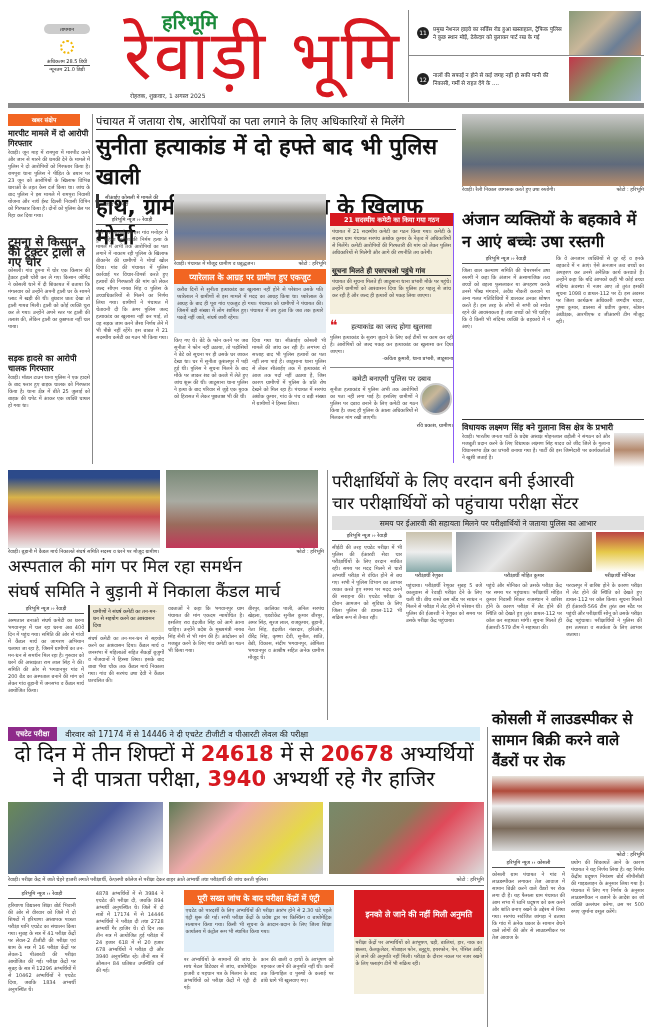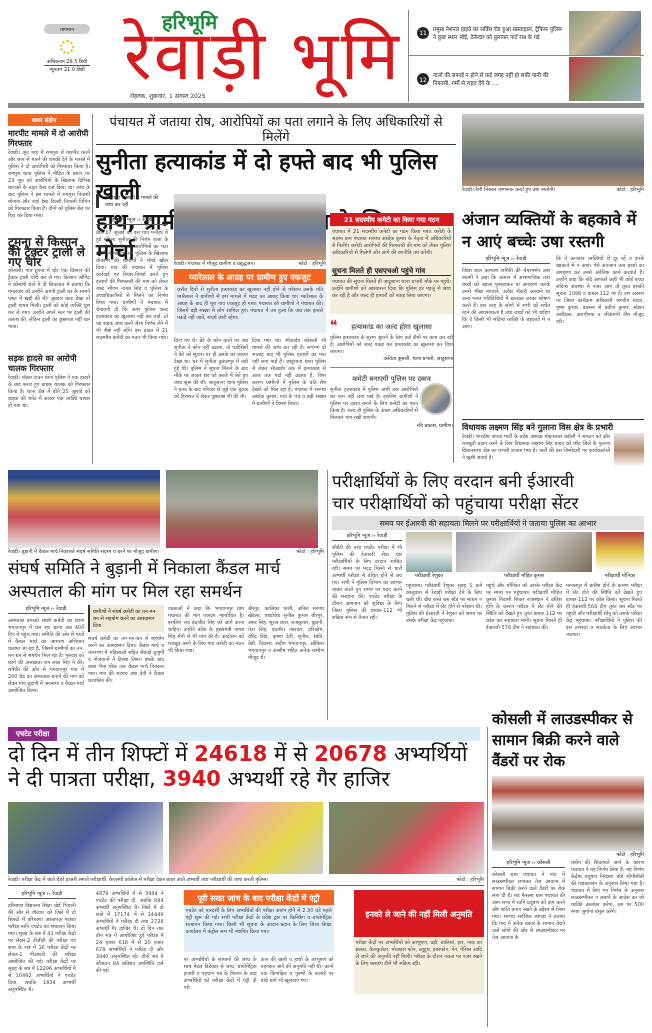--- a/index.html
+++ b/index.html
@@ -46,21 +46,21 @@
   <div style="font-size:8px;line-height:10px;font-weight:bold;margin-top:3px">मारपीट मामले में दो आरोपी गिरफ्तार</div>
   <div class="txt" style="height:88px">रेवाड़ी। जून माह में रामपुरा में मारपीट करने और जान से मारने की धमकी देने के मामले में पुलिस ने दो आरोपियों को गिरफ्तार किया है। रामपुरा थाना पुलिस ने पीड़ित के बयान पर 23 जून को आरोपियों के खिलाफ विभिन्न धाराओं के तहत केस दर्ज किया था। जांच के बाद पुलिस ने इस मामले में रामपुरा निवासी योजना और नार्थ ईस्ट दिल्ली निवासी विपिन को गिरफ्तार किया है। दोनों को पुलिस बेल पर रिहा कर दिया गया।</div>
   <div style="font-size:12px;line-height:10px;font-weight:bold;margin-top:0">टूमना से किसान की ट्रैक्टर ट्राली ले गए चोर</div>
   <div class="txt" style="height:84px">कोसली। गांव टूमना में चोर एक किसान की ट्रैक्टर ट्राली चोरी कर ले गए। किसान जोगिंद्र ने कोसली थाने में दी शिकायत में बताया कि मंगलवार को उन्होंने अपनी ट्राली घर के सामने प्लाट में खड़ी की थी। बुधवार प्रातः देखा तो ट्राली गायब मिली। ट्राली को कोई व्यक्ति चुरा कर ले गया। उन्होंने अपने स्तर पर ट्राली की तलाश की, लेकिन ट्राली का कुछपता नहीं चल पाया।</div>
   <div style="font-size:8px;line-height:10px;font-weight:bold;margin-top:3px">सड़क हादसे का आरोपी चालक गिरफ्तार</div>
   <div class="txt" style="height:44px">रेवाड़ी। मॉडल टाउन थाना पुलिस ने एक हादसे के बाद फरार हुए बाइक चालक को गिरफ्तार किया है। थाना क्षेत्र में बीते 25 जुलाई को बाइक की चपेट में आकर एक व्यक्ति घायल हो गया था।</div>
 </div>
 <div class="abs" style="left:92px;top:114px;width:1px;height:350px;background:#888"></div>
 
 <div class="abs" style="left:96px;top:114px;width:360px;height:350px">
-  <div style="font-size:13px;line-height:15px;text-align:center;border-bottom:1px solid #333;color:#111">पंचायत में जताया रोष, आरोपियों का पता लगाने के लिए अधिकारियों से मिलेंगे</div>
+  <div style="font-size:11px;line-height:15px;text-align:left;border-bottom:1px solid #333;color:#111">पंचायत में जताया रोष, आरोपियों का पता लगाने के लिए अधिकारियों से मिलेंगे</div>
   <div class="hl" style="font-size:22px;line-height:30px;margin-top:2px">सुनीता हत्याकांड में दो हफ्ते बाद भी पुलिस खाली</div>
   <div class="hl" style="font-size:22px;line-height:30px">हाथ, ग्रामीणों ने खोला पुलिस के खिलाफ मोर्चा</div>
   <div class="abs" style="left:0;top:80px;width:72px">
     <div style="font-size:5px;line-height:7px;padding-left:6px;border-left:3px solid #333">सीआईए कोसली में मामले की जांच कर रही</div>
     <div class="byline" style="margin-top:8px">हरिभूमि न्यूज ›› रेवाड़ी</div>
     <div class="txt" style="height:250px;margin-top:4px">बीते 17 जुलाई को इस गांव मनोहर में हुई महिला सुनीता की निर्मम हत्या के मामले में अभी तक आरोपियों का पता लगाने में नाकाम रही पुलिस के खिलाफ बीकानेर की ग्रामीणों ने मोर्चा खोल दिया। गांव की पंचायत में पुलिस कार्रवाई पर विचार-विमर्श करते हुए हत्यारों की गिरफ्तारी की मांग को लेकर जल्द सीएम नायब सिंह व पुलिस के उच्चाधिकारियों से मिलने का निर्णय लिया गया। ग्रामीणों ने पंचायत में चेतावनी दी कि अगर पुलिस जल्द हत्याकांड का खुलासा नहीं कर पाई, तो वह सड़क जाम करने जैसा निर्णय लेने में भी पीछे नहीं रहेंगे। इस बाबत में 21 सदस्यीय कमेटी का गठन भी किया गया।</div>
   </div>
   <div class="abs" style="left:78px;top:80px;width:152px">
     <div class="photo" style="height:66px;background:linear-gradient(180deg,#d8d8d8 10%,#8d8a82 30%,#6a7a9a 60%,#c79a72)"></div>
     <div class="cap">
@@ -122,22 +122,22 @@
 
 <div class="abs" style="left:8px;top:470px;width:316px;height:250px">
   <div style="display:flex;gap:6px">
     <div class="photo" style="width:152px;height:78px;background:linear-gradient(180deg,#2c4a8a 10%,#d9b34a 35%,#c84b52 60%,#e9e9e9)"></div>
     <div class="photo" style="width:152px;height:78px;background:linear-gradient(180deg,#7a8a78,#a9aba2 40%,#9a6b5c 70%,#c2375a)"></div>
   </div>
   <div class="cap">
       <span>रेवाड़ी। बुड़ानी में कैंडल मार्च निकालते संघर्ष समिति सदस्य व धरने पर मौजूद ग्रामीण।</span>
       <span>फोटो : हरिभूमि</span>
     </div>
+  <div class="hl" style="font-size:17px;line-height:23px;font-weight:normal">अस्पताल की मांग पर मिल रहा समर्थन</div>
   <div class="hl" style="font-size:17px;line-height:23px;font-weight:normal;margin-top:2px">संघर्ष समिति ने बुड़ानी में निकाला कैंडल मार्च</div>
-  <div class="hl" style="font-size:17px;line-height:23px;font-weight:normal">अस्पताल की मांग पर मिल रहा समर्थन</div>
   <div style="display:flex;gap:4px;margin-top:2px">
     <div style="width:76px">
       <div class="byline">हरिभूमि न्यूज ›› रेवाड़ी</div>
       <div class="txt" style="height:100px;margin-top:3px">अस्पताल बनाओ संघर्ष कमेटी का धरना भगवानपुर में चल रहा धरना अब 40वें दिन में पहुंच गया। समिति की ओर से गांवों में कैंडल मार्च का जागरण अभियान चलाया जा रहा है, जिसमें ग्रामीणों का तन-मन-धन से समर्थन मिल रहा है। गुरुवार को धरने की अध्यक्षता राम लाल सिंह ने की। समिति की ओर से भगवानपुर गांव में 200 बैड का अस्पताल बनाने की मांग को लेकर गांव बुड़ानी में जनसभा व कैंडल मार्च आयोजित किया।</div>
     </div>
     <div style="width:76px">
       <div style="background:#efe9d6;font-size:5px;line-height:7px;padding:3px;border-left:2px solid #333">ग्रामीणों ने संघर्ष कमेटी का तन-मन-धन से सहयोग करने का आश्वासन दिया</div>
       <div class="txt" style="height:72px;margin-top:3px">संघर्ष कमेटी का तन-मन-धन से सहयोग करने का आश्वासन दिया। कैंडल मार्च व जनसभा में महिलाओं सहित सैकड़ों बुजुर्गों व नौजवानों ने हिस्सा लिया। इसके बाद बाबा भैया चौक तक कैंडल मार्च निकाला गया। गांव की सरपंच उषा देवी ने कैंडल प्रज्वलित की।</div>
     </div>
     <div class="txt" style="width:76px;height:112px">वक्ताओं ने कहा कि भगवानपुर ग्राम पंचायत की मांग एकदम न्यायोचित है। इसलिए राव इंद्रजीत सिंह को आगे आना चाहिए। उन्होंने प्रदेश के मुख्यमंत्री नायब सिंह सैनी से भी मांग की है। आंदोलन को मजबूत करने के लिए गांव कमेटी का गठन भी किया गया।</div>
@@ -174,22 +174,23 @@
         <div class="txt" style="width:76px;height:100px">पहुंचाया। परीक्षार्थी रेणुका सुबह 5 बजे कालूवास से रेवाड़ी परीक्षा देने के लिए चली थी। बीच रास्ते बस स्टैंड पर साधन न मिलने से परीक्षा में लेट होने से परेशान थी। पुलिस की ईआरवी ने रेणुका को समय पर उसके परीक्षा केंद्र पहुंचाया।</div>
         <div class="txt" style="width:76px;height:100px">पहुंचे और मोनिका को उसके परीक्षा केंद्र पर समय पर पहुंचाया। परीक्षार्थी मोहित कुमार निवासी सिकर राजस्थान ने बारिश होने के कारण परीक्षा में लेट होने की स्थिति को देखते हुए तुरंत डायल-112 पर कॉल कर सहायता मांगी। सूचना मिलते ही ईआरवी-579 टीम ने सहायता की।</div>
         <div class="txt" style="width:76px;height:100px">परवलपुर में बारिश होने के कारण परीक्षा में लेट होने की स्थिति को देखते हुए डायल-112 पर कॉल किया। सूचना मिलते ही ईआरवी-566 टीम तुरंत बस स्टैंड पर पहुंची और परीक्षार्थी सोनू को उसके परीक्षा केंद्र पहुंचाया। परीक्षार्थियों ने पुलिस की इस तत्परता व सतर्कता के लिए आभार जताया।</div>
       </div>
     </div>
   </div>
 </div>
 
 <div class="abs" style="left:8px;top:727px;width:472px;height:14px;display:flex;background:#d6ecf7">
   <span style="background:#8e2b8a;color:#fff;font-size:7px;padding:2px 8px;font-weight:bold">एचटेट परीक्षा</span>
-</div>
-<div class="abs" style="left:8px;top:742px;width:472px;text-align:left;font-size:21px;line-height:25px;color:#111">
+  <span style="font-size:8px;padding:1px 8px">वीरवार को 17174 में से 14446 ने दी एचटेट टीजीटी व पीआरटी लेवल की परीक्षा</span>
+</div>
+<div class="abs" style="left:8px;top:742px;width:472px;text-align:center;font-size:21px;line-height:25px;color:#111">
   <div><span>दो दिन में तीन शिफ्टों में </span><span style="color:#d71920;font-weight:bold">24618</span><span> में से </span><span style="color:#d71920;font-weight:bold">20678</span><span> अभ्यर्थियों</span></div>
   <div><span>ने दी पात्रता परीक्षा, </span><span style="color:#d71920;font-weight:bold">3940</span><span> अभ्यर्थी रहे गैर हाजिर</span></div>
 </div>
 <div class="abs" style="left:8px;top:802px;width:476px;display:flex;gap:6px">
   <div class="photo" style="width:155px;height:72px;background:linear-gradient(135deg,#6a8a58,#4a5a9a 50%,#eee)"></div>
   <div class="photo" style="width:155px;height:72px;background:linear-gradient(135deg,#5f7a55,#eaa,#e6d84a 70%,#ccc)"></div>
   <div class="photo" style="width:155px;height:72px;background:linear-gradient(135deg,#788a6a,#8a7a5a 40%,#e04a5a 60%,#ddd)"></div>
 </div>
 <div class="abs cap" style="left:8px;top:876px;width:476px">
     <span>रेवाड़ी। परीक्षा केंद्र में जाते चेहरे हाजरी लगाते परीक्षार्थी, केएलपी कॉलेज से परीक्षा देकर बाहर आते अभ्यर्थी तथा परीक्षार्थी की जांच करती पुलिस।</span>

